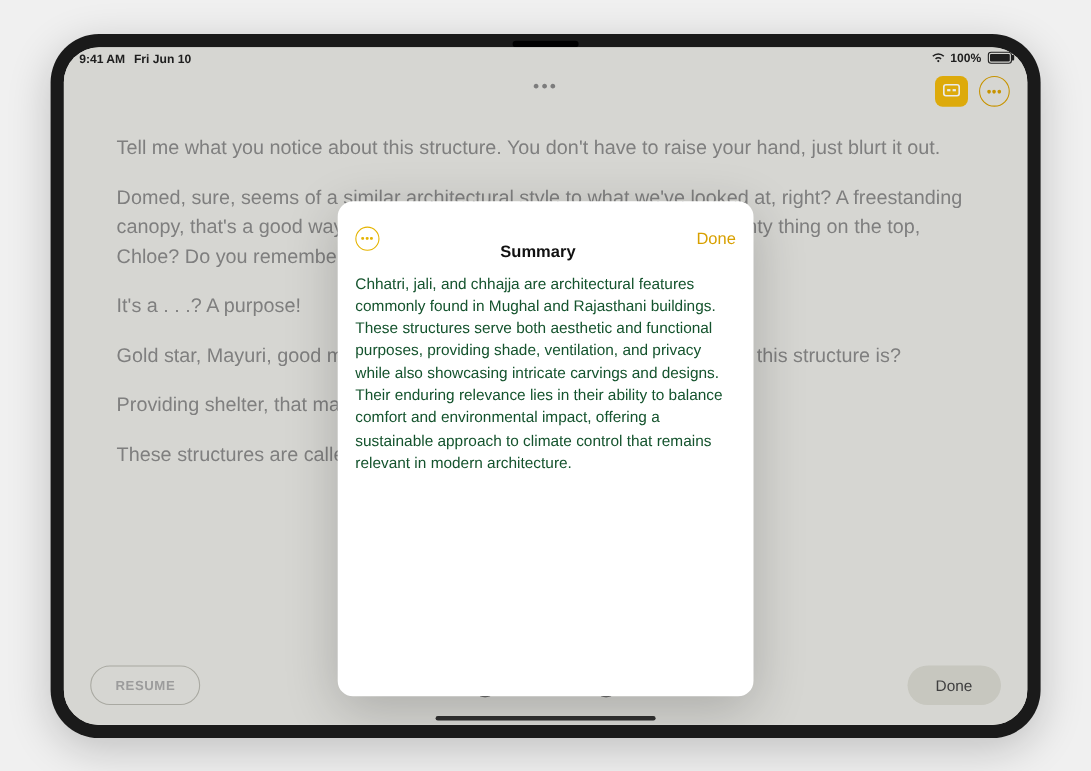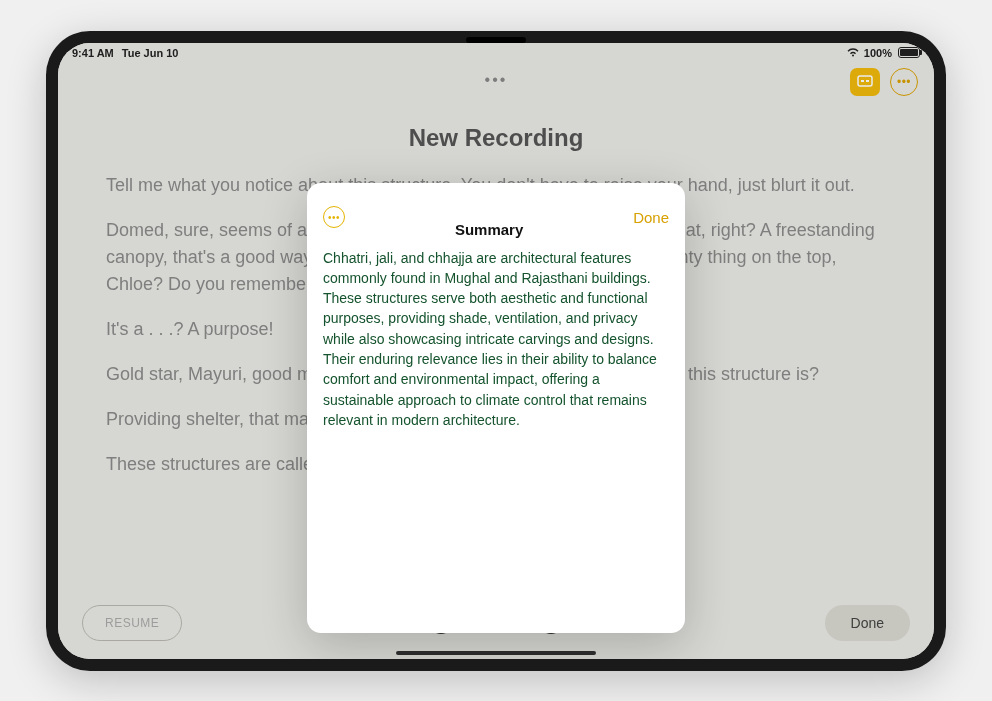--- a/index.html
+++ b/index.html
@@ -136,21 +136,21 @@
     gap: 28px;
   }
   .resume-btn {
     position: absolute;
     left: 24px;
     padding: 10px 22px;
     border: 1.5px solid #b8b8b0;
     border-radius: 22px;
     color: #aaa;
     font-size: 12px;
-    font-weight: 400;
+    font-weight: 700;
     letter-spacing: 0.5px;
     background: transparent;
   }
   .done-btn {
     position: absolute;
     right: 24px;
     padding: 10px 26px;
     background: #d8d8d0;
     border-radius: 22px;
     color: #444;
@@ -234,21 +234,21 @@
 
 <div class="ipad-frame">
   <div class="ipad-notch"></div>
   <div class="screen">
 
     <div class="dimmed-layer">
 
       <div class="status-bar">
         <div class="status-left">
           <span>9:41 AM</span>
-          <span>Tue Jun 10</span>
+          <span>Fri Jun 10</span>
         </div>
         <div class="status-right">
           <span>
             <svg width="14" height="11" viewBox="0 0 14 11">
                 <path d="M7 9.5a1 1 0 100-2 1 1 0 000 2zM4 6.2a4 4 0 016 0l-1 1a2.6 2.6 0 00-4 0zM1.5 3.7a7.5 7.5 0 0111 0l-1 1a6 6 0 00-9 0z" fill="#222"></path>
               </svg>
           </span>
           <span>100%</span>
           <span class="battery-icon">
               <span class="battery-fill"></span>
@@ -264,21 +264,20 @@
             <svg width="16" height="14" viewBox="0 0 16 14">
                 <rect x="1" y="1" width="14" height="10" rx="2" fill="none" stroke="#fff" stroke-width="1.5"></rect>
                 <rect x="4" y="5" width="3" height="2" fill="#fff"></rect>
                 <rect x="9" y="5" width="3" height="2" fill="#fff"></rect>
               </svg>
           </div>
           <div class="more-circle">•••</div>
         </div>
       </div>
 
-      <div class="title-row">New Recording</div>
 
       <div class="transcript-body">
         <p>Tell me what you notice about this structure. You don't have to raise your hand, just blurt it out.</p>
         <p>Domed, sure, seems of a similar architectural style to what we've looked at, right? A freestanding canopy, that's a good way to describe it. And a form of fine carvings. Pointy thing on the top, Chloe? Do you remember what that's called?</p>
         <p>It's a . . .? A purpose!</p>
         <p>Gold star, Mayuri, good memory. So what do you imagine the purpose of this structure is?</p>
         <p>Providing shelter, that makes sense, you are absolutely correct.</p>
         <p>These structures are called</p>
       </div>
 

